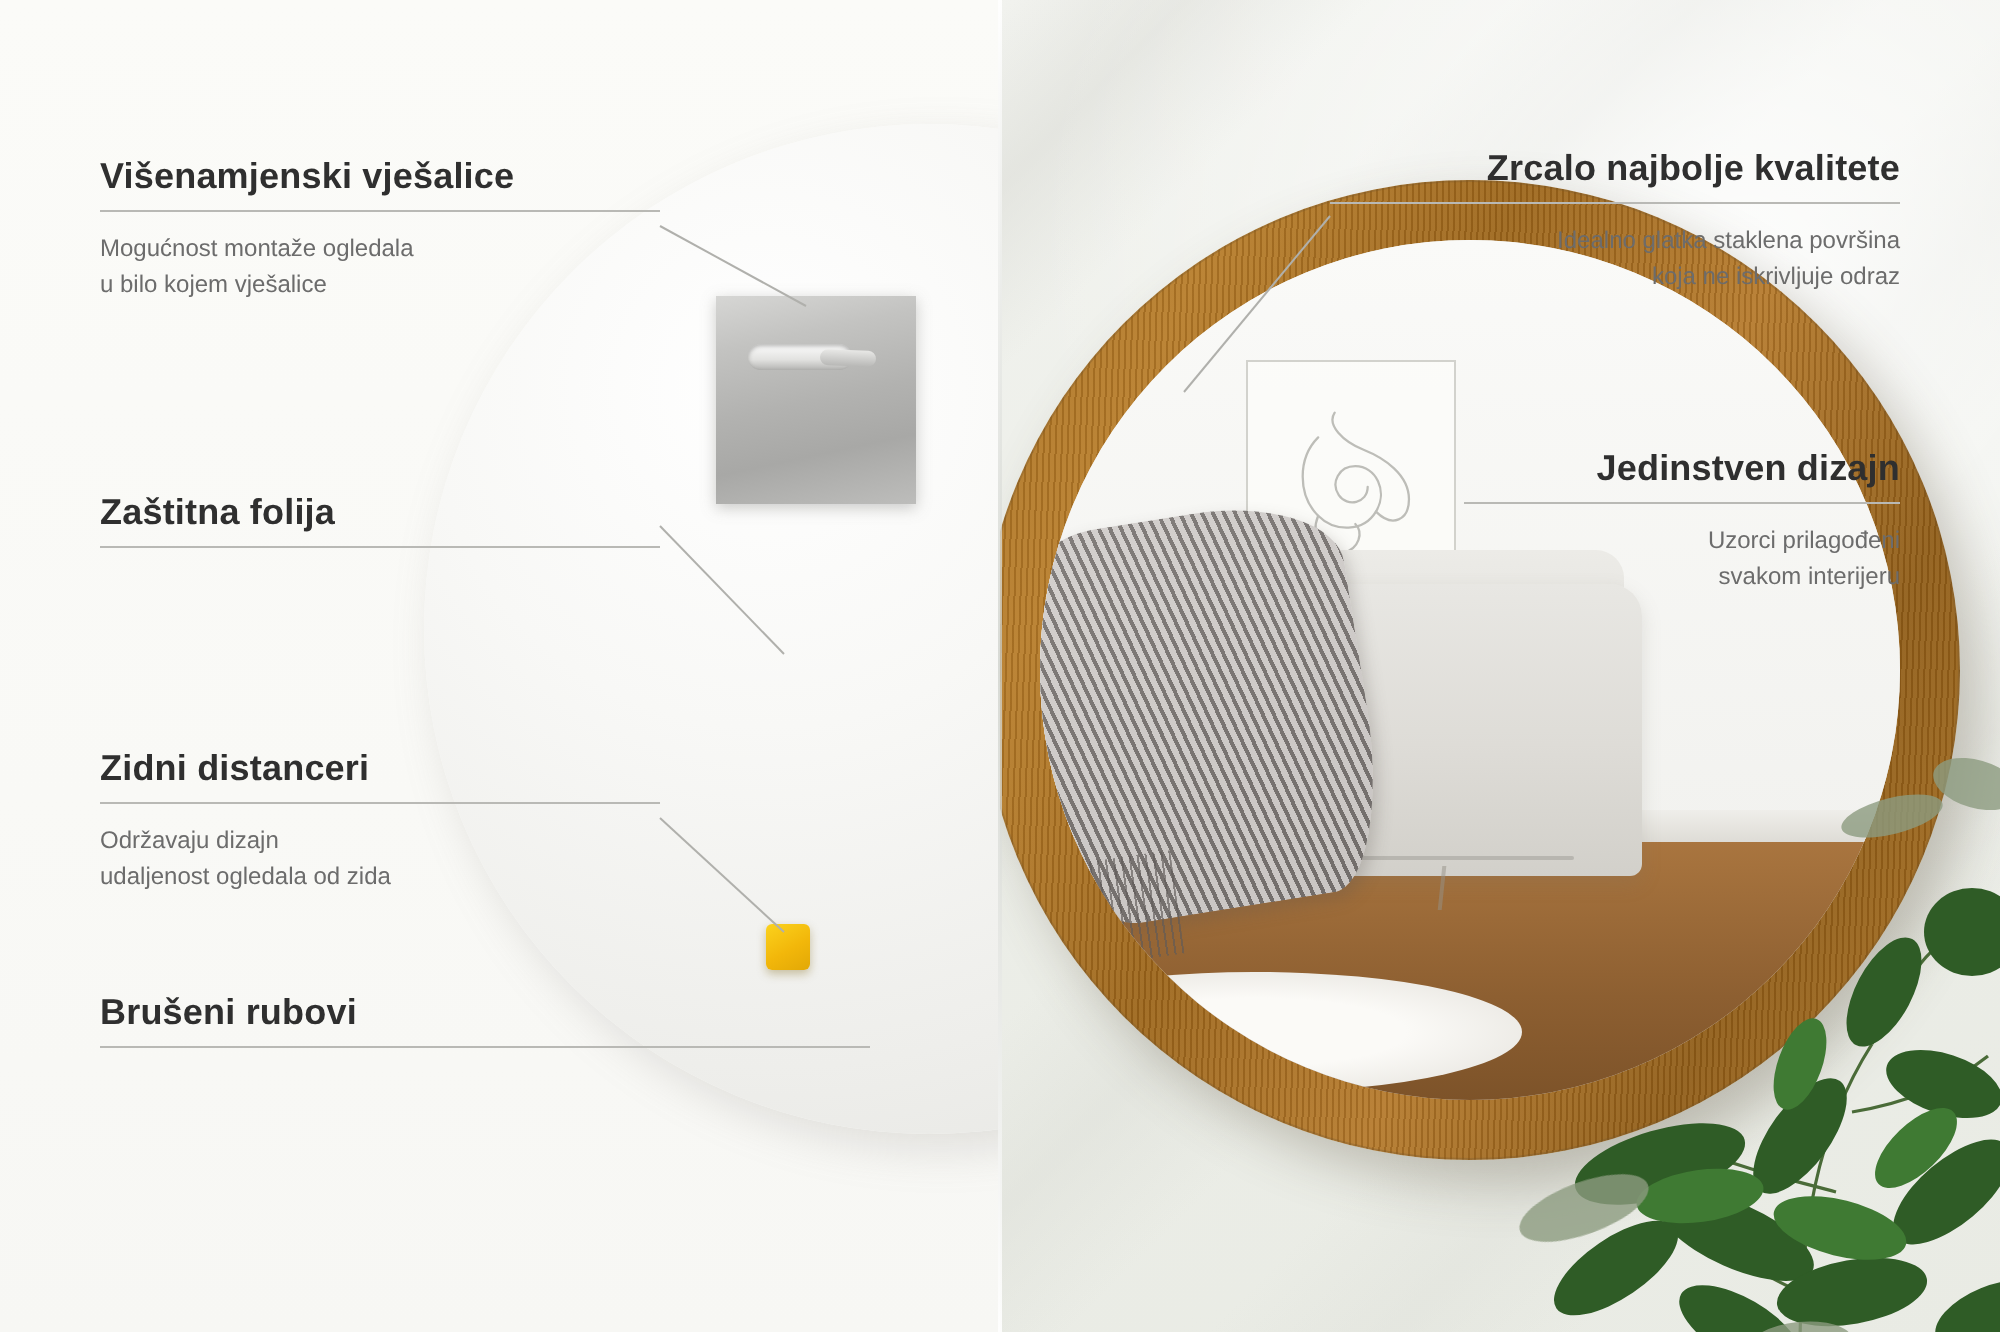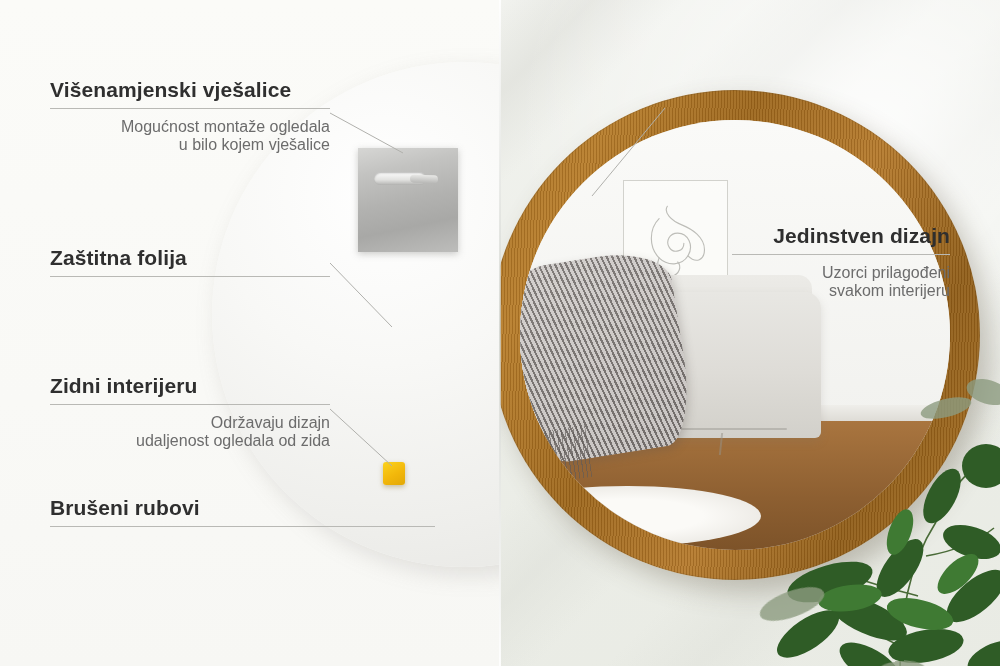--- a/index.html
+++ b/index.html
@@ -159,24 +159,24 @@
   
   .spacer{
     position:absolute;left:383px;top:462px;width:22px;height:23px;border-radius:3px;
     background:linear-gradient(150deg,#fbd21d 0%,#f2b70a 55%,#e2a806 100%);
     box-shadow:0 2px 5px rgba(120,95,10,.35);
   }
 
   
   .callout{position:absolute;}
   .callout h3{
-    margin:0 0 6px 0;font-size:21px;font-weight:bold;color:#2f2f2f;letter-spacing:.1px;
+    margin:0 0 6px 0;font-size:18px;font-weight:bold;color:#2f2f2f;letter-spacing:.1px;
   }
   .callout p{
-    margin:9px 0 0 0;font-size:16px;line-height:18px;color:#6c6c6c;font-weight:400;text-align:right;
+    margin:9px 0 0 0;font-size:12px;line-height:18px;color:#6c6c6c;font-weight:400;
   }
   .rule{height:1px;background:#b9b9b5;width:100%;}
   .c-left{left:50px;width:280px;text-align:left;}
   .c-right{right:50px;width:285px;text-align:right;}
 
   
   .leaders{position:absolute;left:0;top:0;width:1000px;height:666px;pointer-events:none;}
 </style>
 </head>
 <body>
@@ -285,33 +285,41 @@
       <span>u bilo kojem vješalice</span>
     </p>
   </div>
 
   <div class="callout c-left" style="top:246px">
     <h3>Zaštitna folija</h3>
     <div class="rule"></div>
   </div>
 
   <div class="callout c-left" style="top:374px">
-    <h3>Zidni interijeru</h3>
+    <h3>Zidni distanceri</h3>
     <div class="rule"></div>
     <p>
       <span>Održavaju dizajn</span><br>
       <span>udaljenost ogledala od zida</span>
     </p>
   </div>
 
   <div class="callout c-left" style="top:496px;width:385px">
     <h3>Brušeni rubovi</h3>
     <div class="rule"></div>
   </div>
 
+  <div class="callout c-right" style="top:74px">
+    <h3>Zrcalo najbolje kvalitete</h3>
+    <div class="rule"></div>
+    <p>
+      <span>Idealno glatka staklena površina</span><br>
+      <span>koja ne iskrivljuje odraz</span>
+    </p>
+  </div>
 
   <div class="callout c-right" style="top:224px;width:218px">
     <h3>Jedinstven dizajn</h3>
     <div class="rule"></div>
     <p>
       <span>Uzorci prilagođeni</span><br>
       <span>svakom interijeru</span>
     </p>
   </div>
 

